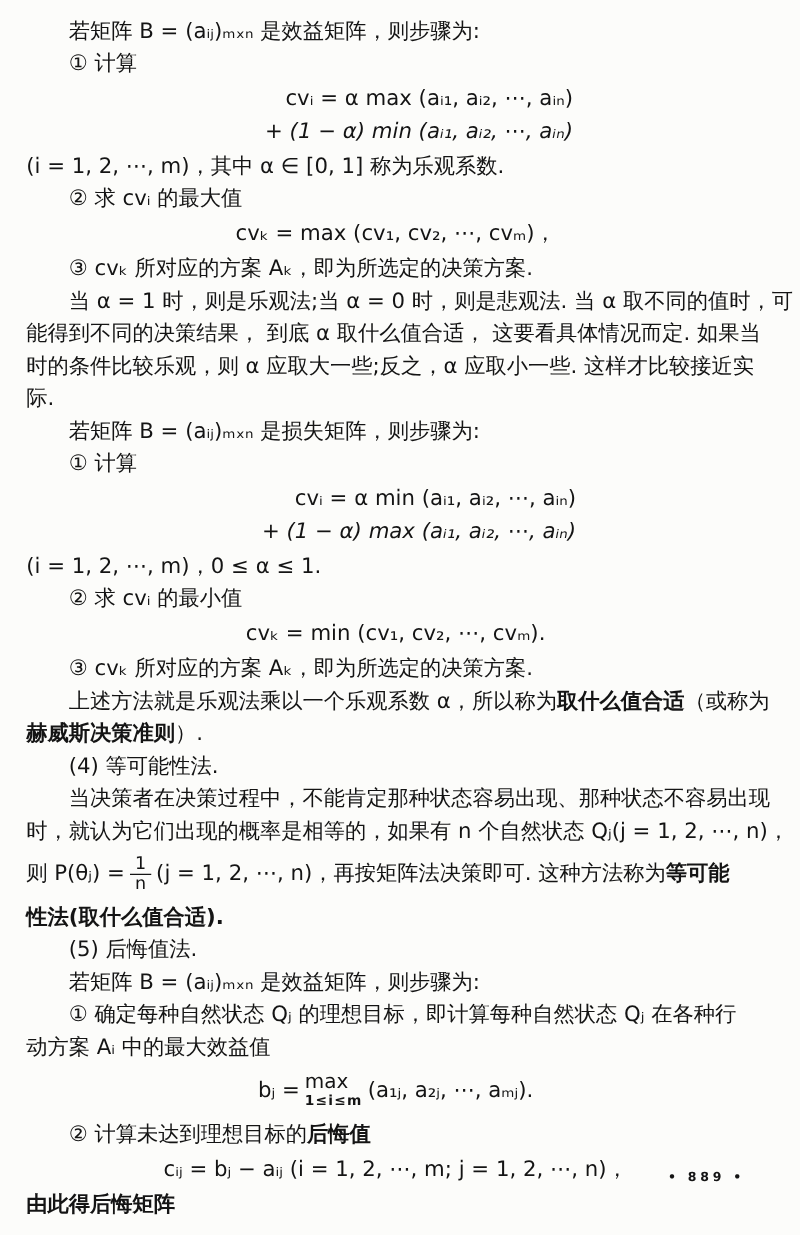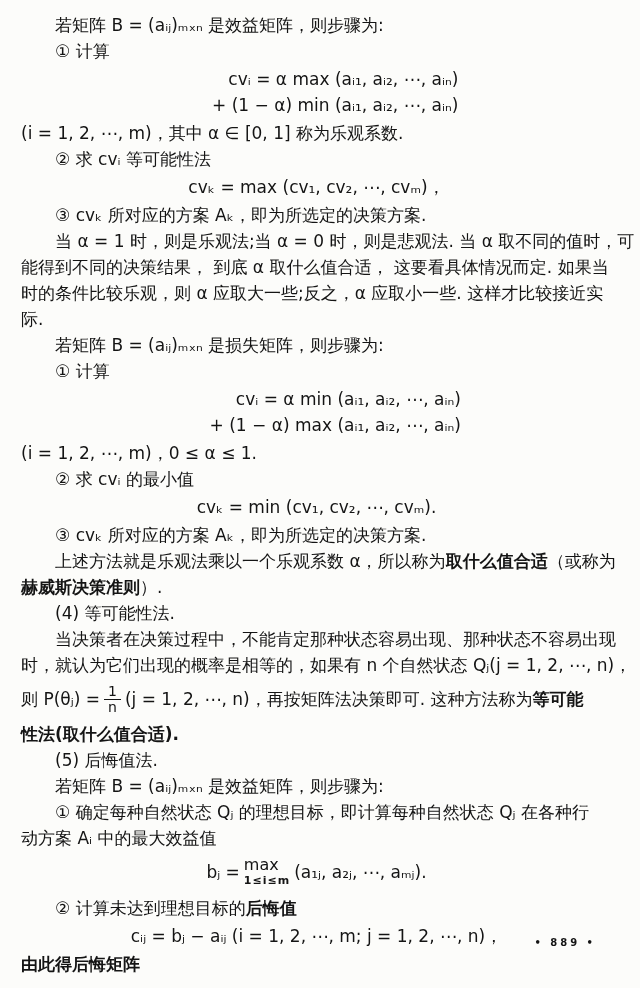--- a/index.html
+++ b/index.html
@@ -18,21 +18,21 @@
     font-size:17px;
     line-height:26px;
     overflow:hidden;
   }
   .ln{white-space:nowrap;}
   .indent{padding-left:2em;}
   .b{font-weight:bold;}
   .formula{text-align:center;margin:2px 0;}
   .formula-block{text-align:center;margin:2px 0;}
   .formula-block .inner{display:inline-block;text-align:right;}
-  .f-cont{padding-left:2.2em;}
+  .f-cont{padding-left:2.2em;font-style:italic;}
   .frac{
     display:inline-block;vertical-align:middle;
     text-align:center;font-size:14px;line-height:15px;
     margin:0 4px;
   }
   .frac .num{display:block;border-bottom:1.5px solid #141414;padding:0 4px;}
   .frac .den{display:block;padding:0 4px;}
   .maxstack{
     display:inline-block;vertical-align:middle;
     text-align:left;line-height:16px;margin:0 4px;
@@ -56,21 +56,21 @@
 
   <div class="formula-block">
     <div class="inner">
       <div class="ln">cvᵢ = α max (aᵢ₁, aᵢ₂, ⋯, aᵢₙ)</div>
       <div class="ln f-cont">+ (1 − α) min (aᵢ₁, aᵢ₂, ⋯, aᵢₙ)</div>
     </div>
   </div>
 
   <div class="ln">(i = 1, 2, ⋯, m)，其中 α ∈ [0, 1] 称为乐观系数.</div>
 
-  <div class="ln indent">② 求 cvᵢ 等可能性法</div>
+  <div class="ln indent">② 求 cvᵢ 的最大值</div>
 
   <div class="formula">cvₖ = max (cv₁, cv₂, ⋯, cvₘ)，</div>
 
   <div class="ln indent">③ cvₖ 所对应的方案 Aₖ，即为所选定的决策方案.</div>
 
   <div class="ln indent">当 α = 1 时，则是乐观法;当 α = 0 时，则是悲观法. 当 α 取不同的值时，可</div>
   <div class="ln">能得到不同的决策结果， 到底 α 取什么值合适， 这要看具体情况而定. 如果当</div>
   <div class="ln">时的条件比较乐观，则 α 应取大一些;反之，α 应取小一些.  这样才比较接近实</div>
   <div class="ln">际.</div>
 

